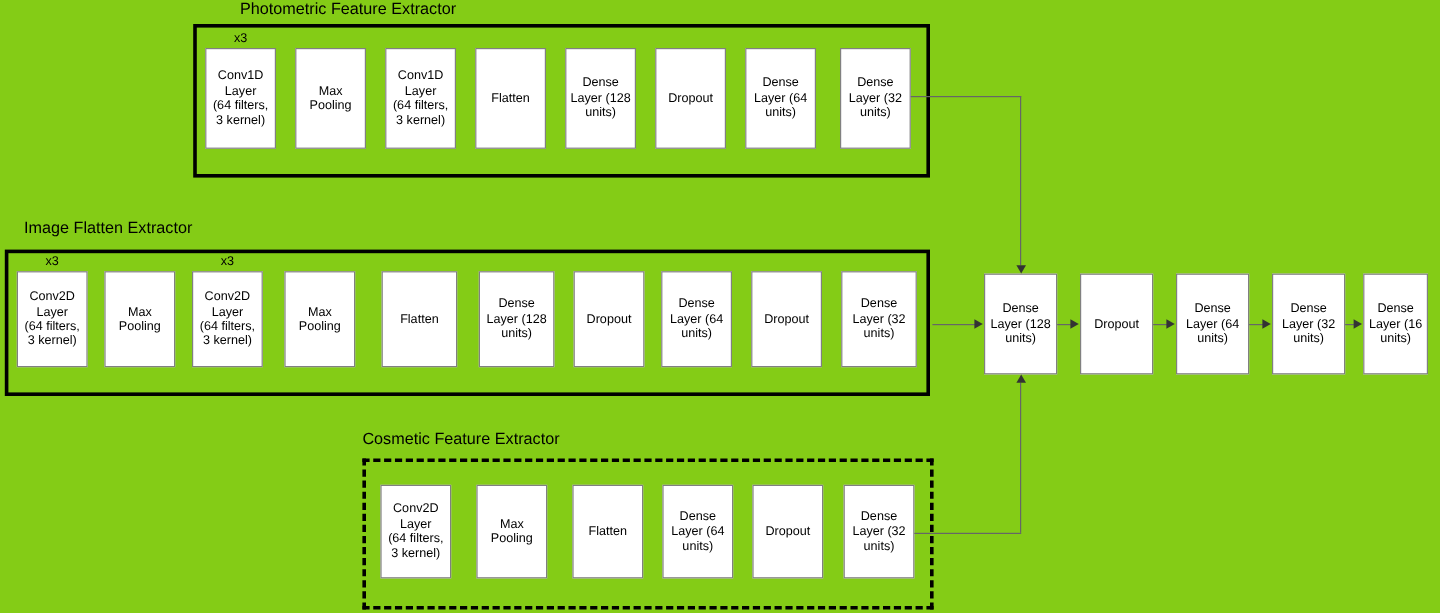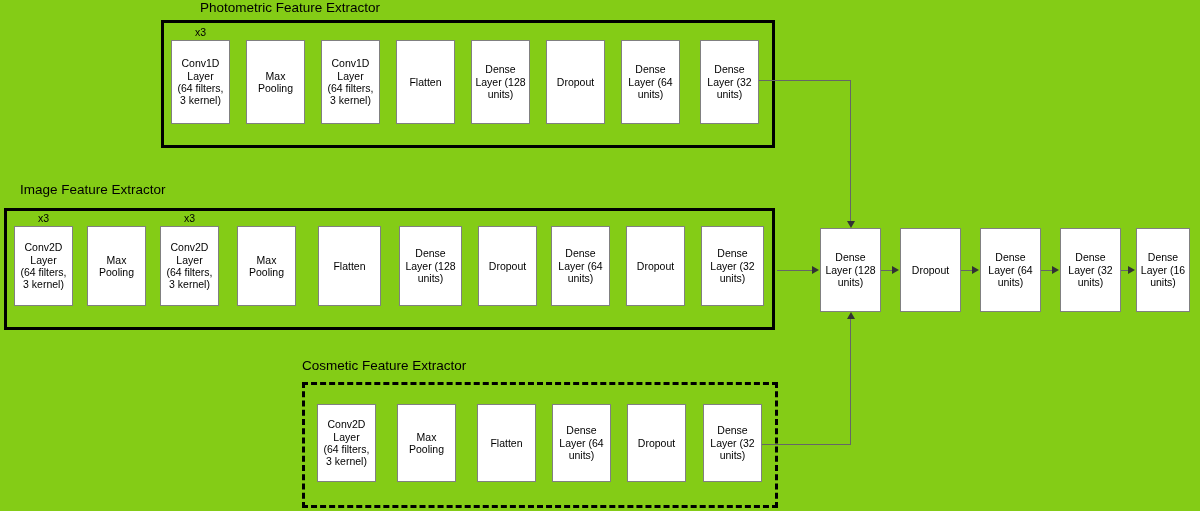--- a/index.html
+++ b/index.html
@@ -135,21 +135,21 @@
     <span>Dense
 Layer (64
 units)</span>
   </div>
   <div class="node" style="left:700px; top:40px; width:59px; height:84px;">
     <span>Dense
 Layer (32
 units)</span>
   </div>
 
-  <div class="group-title" style="left:20px; top:182px;">Image Feature Extractor</div>
+  <div class="group-title" style="left:20px; top:182px;">Image Flatten Extractor</div>
   <div class="group solid" style="left:4px; top:208px; width:771px; height:122px;"></div>
 
   <div class="rep" style="left:14px; top:212px; width:59px;">x3</div>
   <div class="rep" style="left:160px; top:212px; width:59px;">x3</div>
 
   <div class="node" style="left:14px; top:226px; width:59px; height:80px;">
     <span>Conv2D
 Layer
 (64 filters,
 3 kernel)</span>

